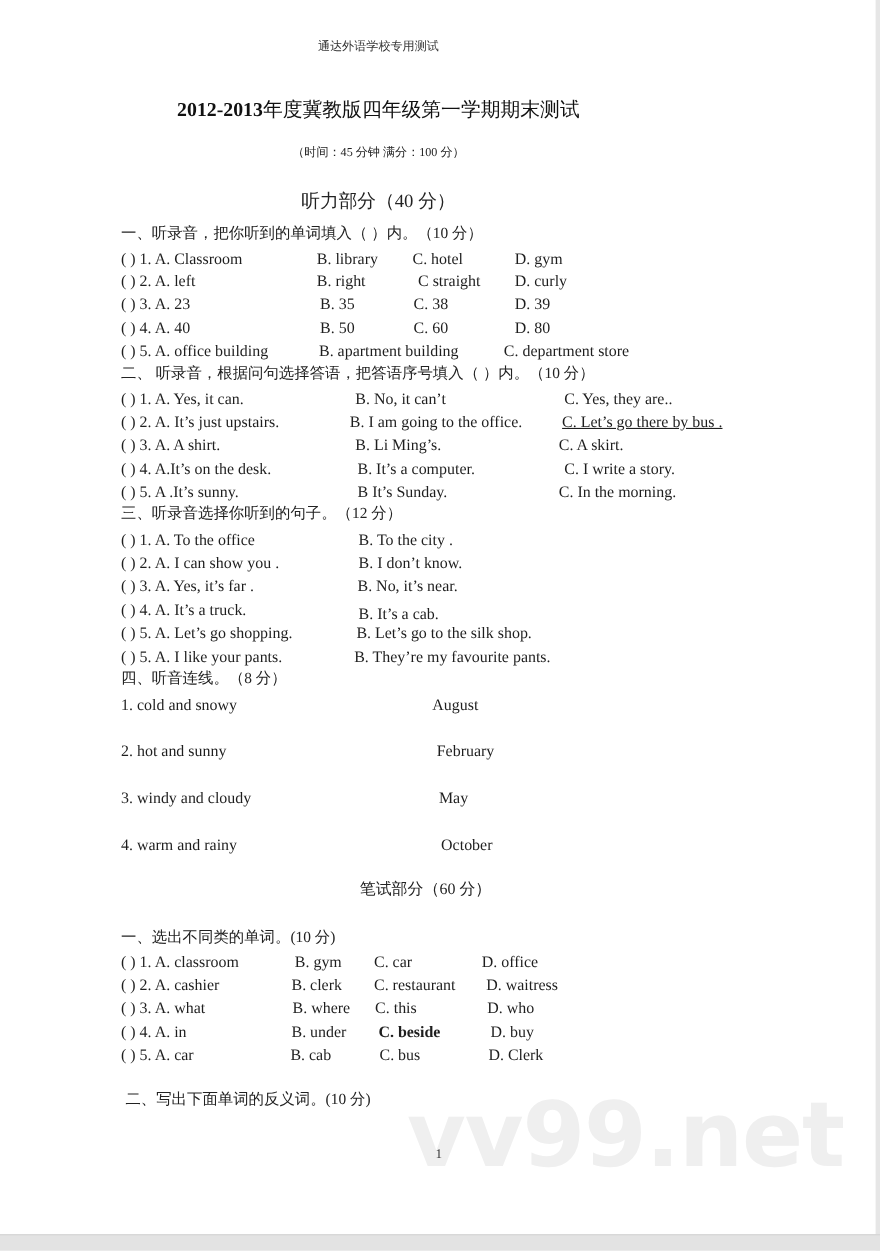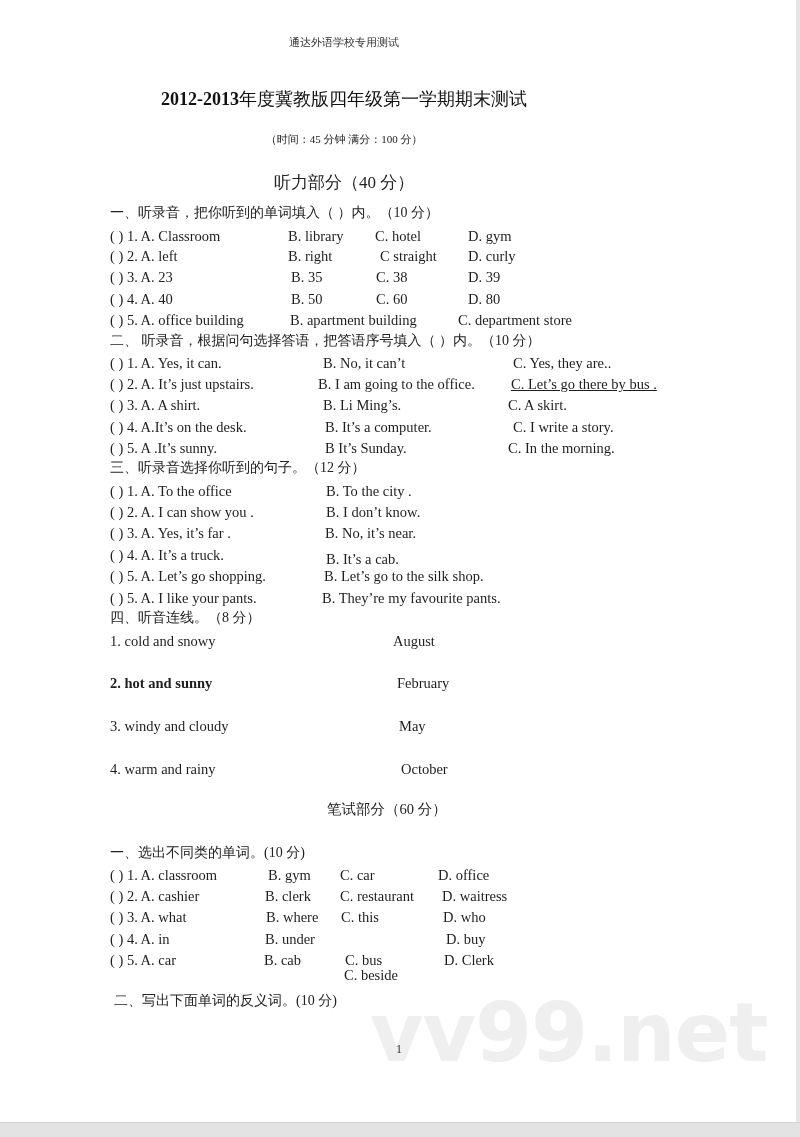--- a/index.html
+++ b/index.html
@@ -105,21 +105,21 @@
 
     <div class="t row" style="left:110px;top:591px;">(      ) 5. A. I like your pants.</div>
     <div class="t row" style="left:322px;top:591px;">B. They’re my favourite pants.</div>
   </div>
 
   <div class="t sec" style="left:110px;top:611px;">四、听音连线。（8 分）</div>
   <div>
     <div class="t row" style="left:110px;top:634px;">1. cold and snowy</div>
     <div class="t row" style="left:393px;top:634px;">August</div>
 
-    <div class="t row" style="left:110px;top:676px;font-weight:bold;">2. hot and sunny</div>
+    <div class="t row" style="left:110px;top:676px;">2. hot and sunny</div>
     <div class="t row" style="left:397px;top:676px;">February</div>
 
     <div class="t row" style="left:110px;top:719px;">3. windy and cloudy</div>
     <div class="t row" style="left:399px;top:719px;">May</div>
 
     <div class="t row" style="left:110px;top:762px;">4. warm and rainy</div>
     <div class="t row" style="left:401px;top:762px;">October</div>
   </div>
 
   <div class="t sec" style="left:327px;top:802px;font-size:14.5px;">笔试部分（60 分）</div>
@@ -136,21 +136,21 @@
     <div class="t row" style="left:340px;top:889px;">C. restaurant</div>
     <div class="t row" style="left:442px;top:889px;">D. waitress</div>
 
     <div class="t row" style="left:110px;top:910px;">(      ) 3. A. what</div>
     <div class="t row" style="left:266px;top:910px;">B. where</div>
     <div class="t row" style="left:341px;top:910px;">C. this</div>
     <div class="t row" style="left:443px;top:910px;">D. who</div>
 
     <div class="t row" style="left:110px;top:932px;">(      ) 4. A. in</div>
     <div class="t row" style="left:265px;top:932px;">B. under</div>
-    <div class="t row" style="left:344px;top:968px;">C. beside</div>
+    <div class="t row" style="left:344px;top:932px;font-weight:bold;">C. beside</div>
     <div class="t row" style="left:446px;top:932px;">D. buy</div>
 
     <div class="t row" style="left:110px;top:953px;">(      ) 5. A. car</div>
     <div class="t row" style="left:264px;top:953px;">B. cab</div>
     <div class="t row" style="left:345px;top:953px;">C. bus</div>
     <div class="t row" style="left:444px;top:953px;">D. Clerk</div>
   </div>
 
   <div class="t sec" style="left:114px;top:994px;">二、写出下面单词的反义词。(10 分)</div>
 

